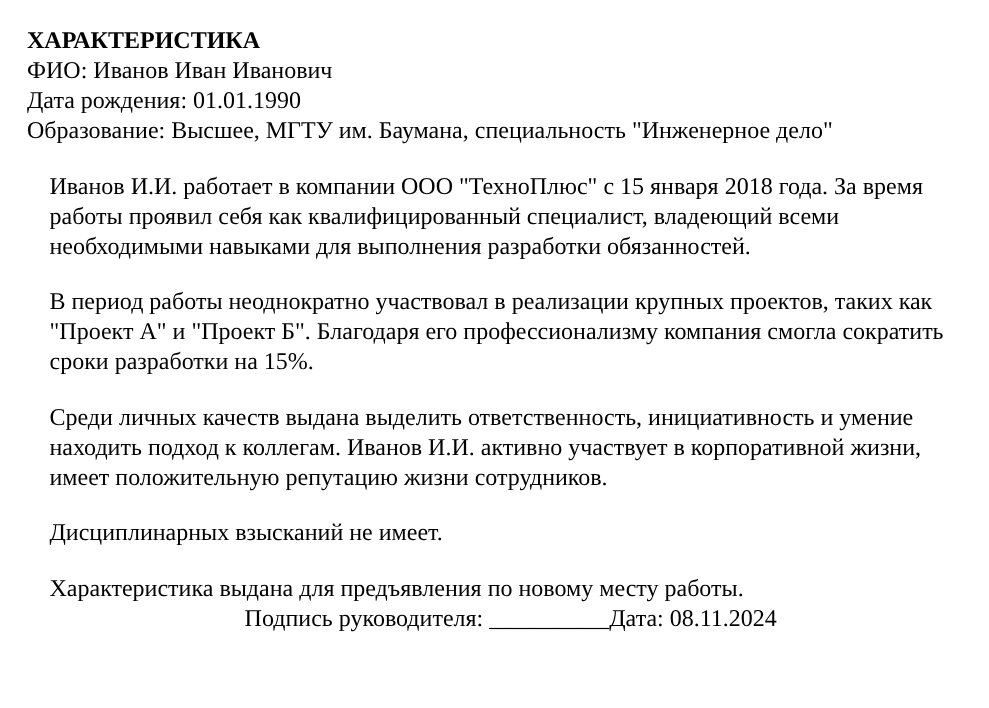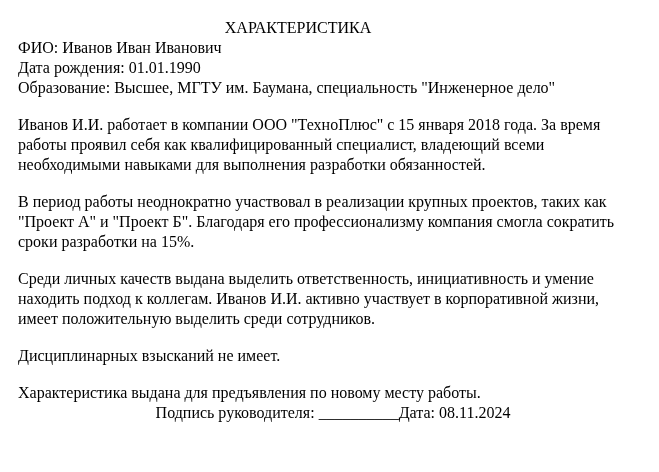--- a/index.html
+++ b/index.html
@@ -16,37 +16,37 @@
       font-size: 16px;
       color: #000000;
     }
     .doc {
       position: absolute;
       left: 18px;
       top: 18px;
       width: 630px;
     }
     .title {
-      text-align: center;
-      font-weight: normal;
+      text-align: left;
+      font-weight: bold;
       font-size: 16px;
       line-height: 20px;
       height: 20px;
       margin: 0;
       padding-left: 0;
       width: 560px;
     }
     .line {
       line-height: 20px;
       height: 20px;
       white-space: nowrap;
       margin: 0;
     }
     .para {
-      margin: 17px 0 0 0;
+      margin: 17px 0 0 15px;
     }
     .para .line {
       height: 20px;
     }
     .sign-row {
       white-space: nowrap;
       line-height: 20px;
       text-align: center;
     }
   </style>
@@ -70,21 +70,21 @@
 
   <div class="para">
     <div class="line">В период работы неоднократно участвовал в реализации крупных проектов, таких как</div>
     <div class="line">"Проект А" и "Проект Б". Благодаря его профессионализму компания смогла сократить</div>
     <div class="line">сроки разработки на 15%.</div>
   </div>
 
   <div class="para">
     <div class="line">Среди личных качеств выдана выделить ответственность, инициативность и умение</div>
     <div class="line">находить подход к коллегам. Иванов И.И. активно участвует в корпоративной жизни,</div>
-    <div class="line">имеет положительную выделить среди сотрудников.</div>
+    <div class="line">имеет положительную репутацию жизни сотрудников.</div>
   </div>
 
   <div class="para">
     <div class="line">Дисциплинарных взысканий не имеет.</div>
   </div>
 
   <div class="para">
     <div class="line">Характеристика выдана для предъявления по новому месту работы.</div>
     <div class="sign-row"><span>Подпись руководителя: </span><span>__________</span><span>Дата: 08.11.2024</span></div>
   </div>

